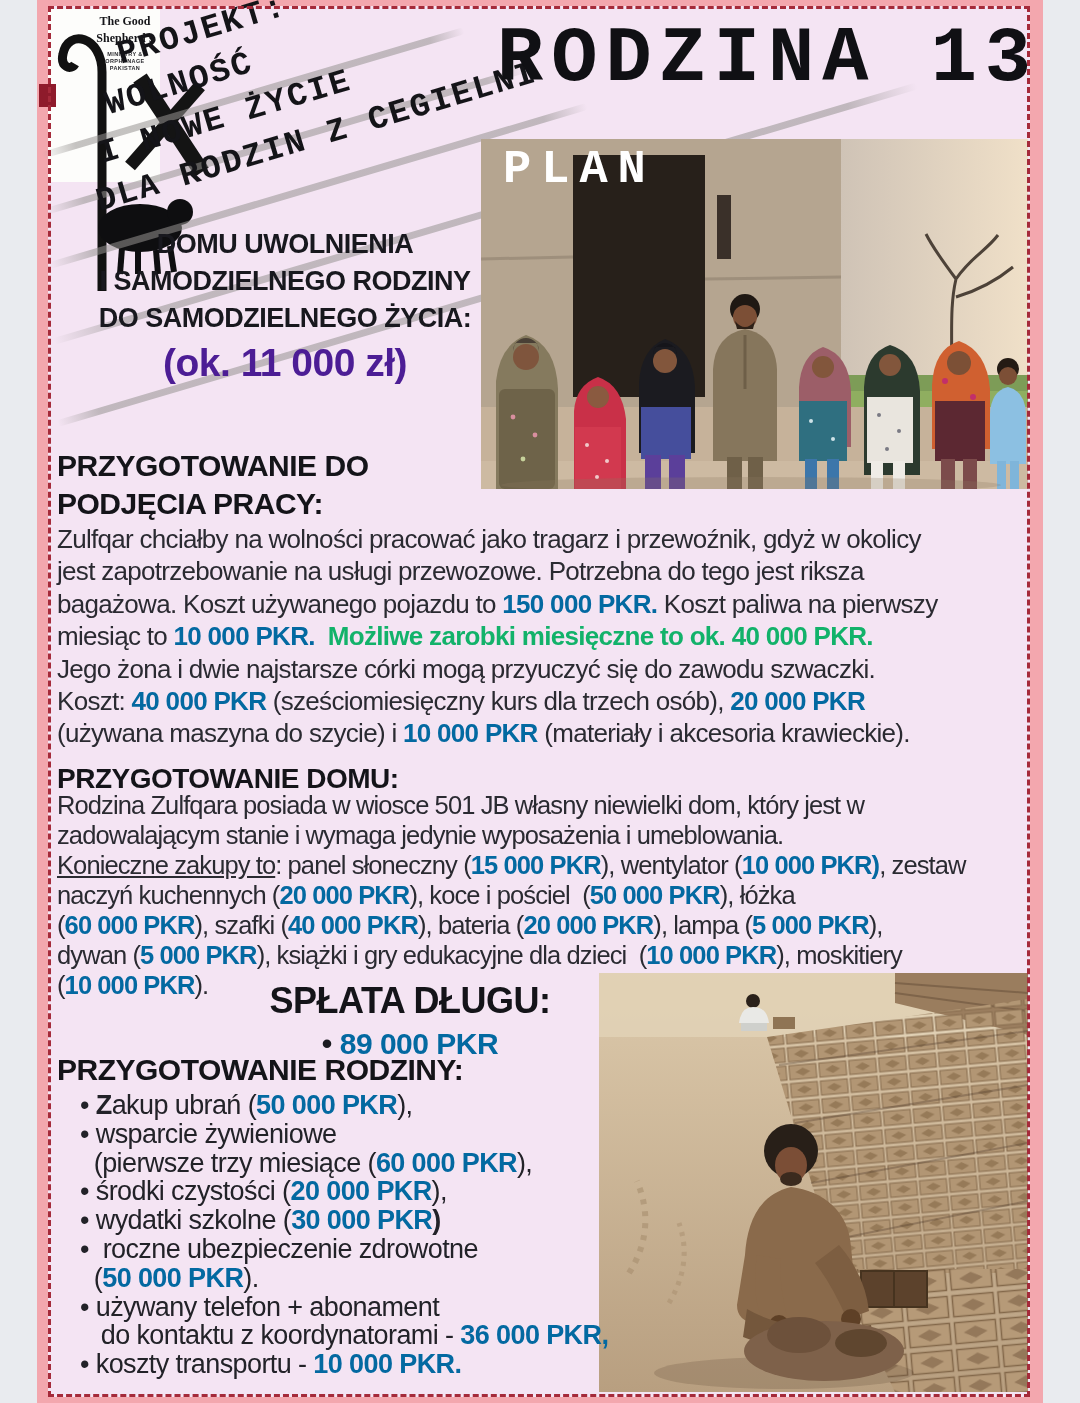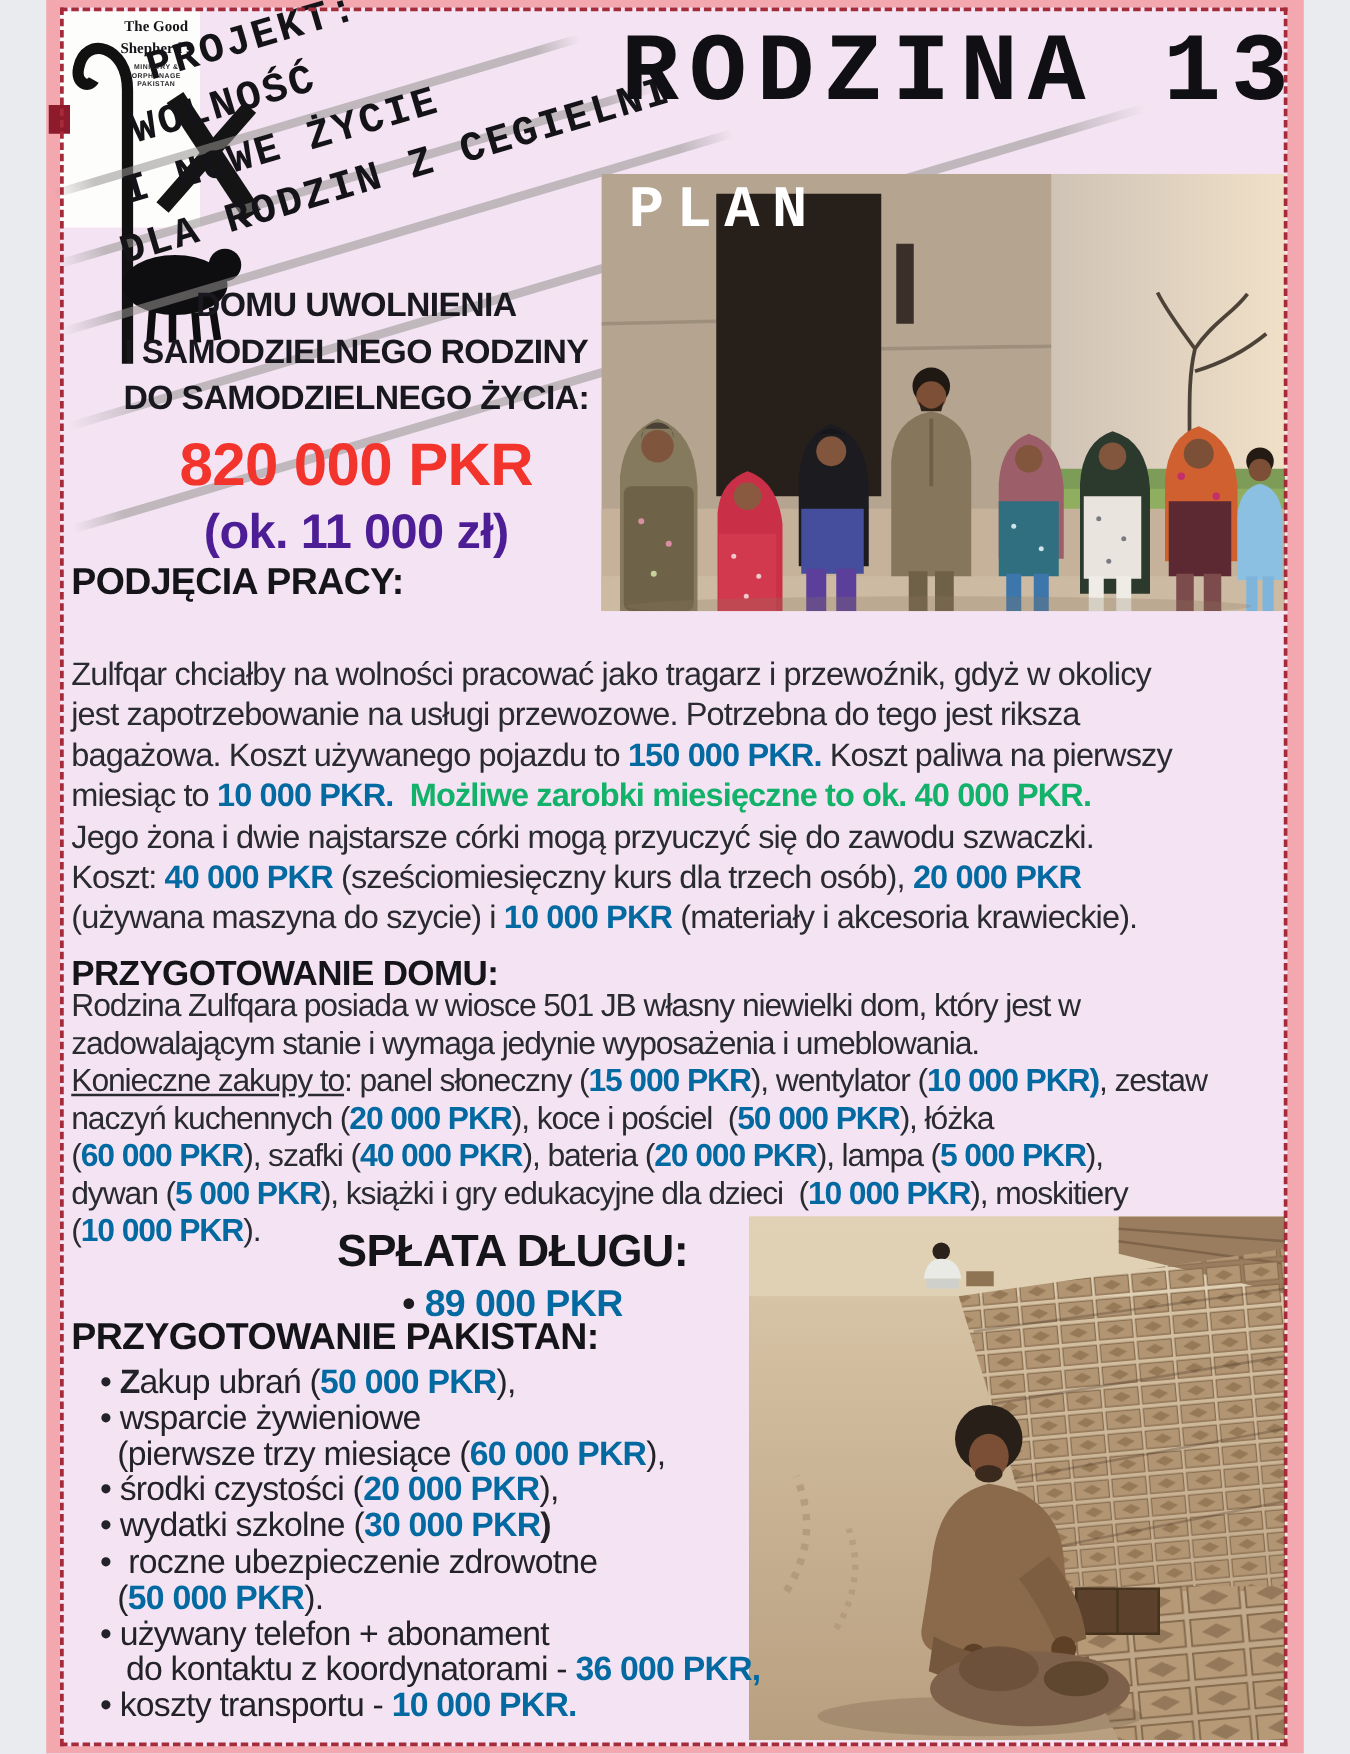--- a/index.html
+++ b/index.html
@@ -91,21 +91,20 @@
     <div class="l3">I NOWE ŻYCIE</div>
     <div class="l4">DLA RODZIN Z CEGIELNI</div>
   </div>
 
   <div class="abs title">RODZINA 13</div>
 
   <div class="abs cost">
     <div class="cl">DOMU UWOLNIENIA</div>
     <div class="cl">I SAMODZIELNEGO RODZINY</div>
     <div class="cl">DO SAMODZIELNEGO ŻYCIA:</div>
-    <div class="amount">820 000 PKR</div>
     <div class="pln">(ok. 11 000 zł)</div>
   </div>
 
   <div class="abs photo photo-family">
     <svg width="547" height="350" viewBox="0 0 547 350">
       <defs>
         <linearGradient id="skyg" x1="0" y1="0" x2="1" y2="0">
           <stop offset="0" stop-color="#cfc3b6"></stop>
             <stop offset="1" stop-color="#f0e0c8"></stop>
         </linearGradient>
@@ -190,20 +189,21 @@
         <path d="M21,248 q-17,4 -18,27 v50 h36 v-50 q-1,-23 -18,-27 Z" fill="#8cc0e2"></path>
         <rect x="10" y="322" width="9" height="28" fill="#7fb5da"></rect>
         <rect x="23" y="322" width="9" height="28" fill="#7fb5da"></rect>
       </g>
       <ellipse cx="270" cy="346" rx="250" ry="8" fill="rgba(140,120,95,.25)"></ellipse>
     </svg>
     <div class="abs plan-label">PLAN</div>
   </div>
 
   <div class="abs h-sec praca-head">
+    <div>PRZYGOTOWANIE DO</div>
     <div>PODJĘCIA PRACY:</div>
   </div>
   <div class="abs rich praca-body"><div class="line"><span>Zulfqar chciałby na wolności pracować jako tragarz i przewoźnik, gdyż w okolicy</span></div><div class="line"><span>jest zapotrzebowanie na usługi przewozowe. Potrzebna do tego jest riksza</span></div><div class="line"><span>bagażowa. Koszt używanego pojazdu to </span><span class="bb">150 000 PKR.</span><span> Koszt paliwa na pierwszy</span></div><div class="line"><span>miesiąc to </span><span class="bb">10 000 PKR.</span><span>  </span><span class="bg">Możliwe zarobki miesięczne to ok. 40 000 PKR.</span></div><div class="line"><span>Jego żona i dwie najstarsze córki mogą przyuczyć się do zawodu szwaczki.</span></div><div class="line"><span>Koszt: </span><span class="bb">40 000 PKR</span><span> (sześciomiesięczny kurs dla trzech osób), </span><span class="bb">20 000 PKR</span></div><div class="line"><span>(używana maszyna do szycie) i </span><span class="bb">10 000 PKR</span><span> (materiały i akcesoria krawieckie).</span></div></div>
 
   <div class="abs h-sec dom-head">PRZYGOTOWANIE DOMU:</div>
   <div class="abs rich dom-body"><div class="line"><span>Rodzina Zulfqara posiada w wiosce 501 JB własny niewielki dom, który jest w</span></div><div class="line"><span>zadowalającym stanie i wymaga jedynie wyposażenia i umeblowania.</span></div><div class="line"><span class="u">Konieczne zakupy to</span><span>: panel słoneczny (</span><span class="bb">15 000 PKR</span><span>), wentylator (</span><span class="bb">10 000 PKR)</span><span>, zestaw</span></div><div class="line"><span>naczyń kuchennych (</span><span class="bb">20 000 PKR</span><span>), koce i pościel  (</span><span class="bb">50 000 PKR</span><span>), łóżka</span></div><div class="line"><span>(</span><span class="bb">60 000 PKR</span><span>), szafki (</span><span class="bb">40 000 PKR</span><span>), bateria (</span><span class="bb">20 000 PKR</span><span>), lampa (</span><span class="bb">5 000 PKR</span><span>),</span></div><div class="line"><span>dywan (</span><span class="bb">5 000 PKR</span><span>), książki i gry edukacyjne dla dzieci  (</span><span class="bb">10 000 PKR</span><span>), moskitiery</span></div><div class="line"><span>(</span><span class="bb">10 000 PKR</span><span>).</span></div></div>
 
   <div class="abs splata">
     <div class="sh">SPŁATA DŁUGU:</div>
     <div class="rich"><div class="line"><span>• </span><span class="bb">89 000 PKR</span></div></div>
@@ -258,17 +258,17 @@
         <circle cx="252" cy="346" r="10" fill="#5e4026"></circle>
         <circle cx="180" cy="352" r="10" fill="#5e4026"></circle>
         <path d="M148,336 q44,26 124,16 l4,22 q-72,14 -132,-10 Z" fill="#74573c"></path>
       </g>
       <ellipse cx="225" cy="378" rx="80" ry="30" fill="#7e614a"></ellipse>
       <ellipse cx="200" cy="362" rx="32" ry="18" fill="#6d513b"></ellipse>
       <ellipse cx="262" cy="370" rx="26" ry="14" fill="#5f462f"></ellipse>
     </svg>
   </div>
 
-  <div class="abs h-sec rodzina-head">PRZYGOTOWANIE PAKISTAN:</div>
+  <div class="abs h-sec rodzina-head">PRZYGOTOWANIE RODZINY:</div>
   <div class="abs rich rodzina-list"><div class="line"><span>• </span><span class="b">Z</span><span>akup ubrań (</span><span class="bb">50 000 PKR</span><span>),</span></div><div class="line"><span>• wsparcie żywieniowe</span></div><div class="line"><span>  (pierwsze trzy miesiące (</span><span class="bb">60 000 PKR</span><span>),</span></div><div class="line"><span>• środki czystości (</span><span class="bb">20 000 PKR</span><span>),</span></div><div class="line"><span>• wydatki szkolne (</span><span class="bb">30 000 PKR</span><span class="b">)</span></div><div class="line"><span>•  roczne ubezpieczenie zdrowotne</span></div><div class="line"><span>  (</span><span class="bb">50 000 PKR</span><span>).</span></div><div class="line"><span>• używany telefon + abonament</span></div><div class="line"><span>   do kontaktu z koordynatorami - </span><span class="bb">36 000 PKR,</span></div><div class="line"><span>• koszty transportu - </span><span class="bb">10 000 PKR.</span></div></div>
 
   <div class="abs page-border"></div>
 </div>
 
 </body></html>

